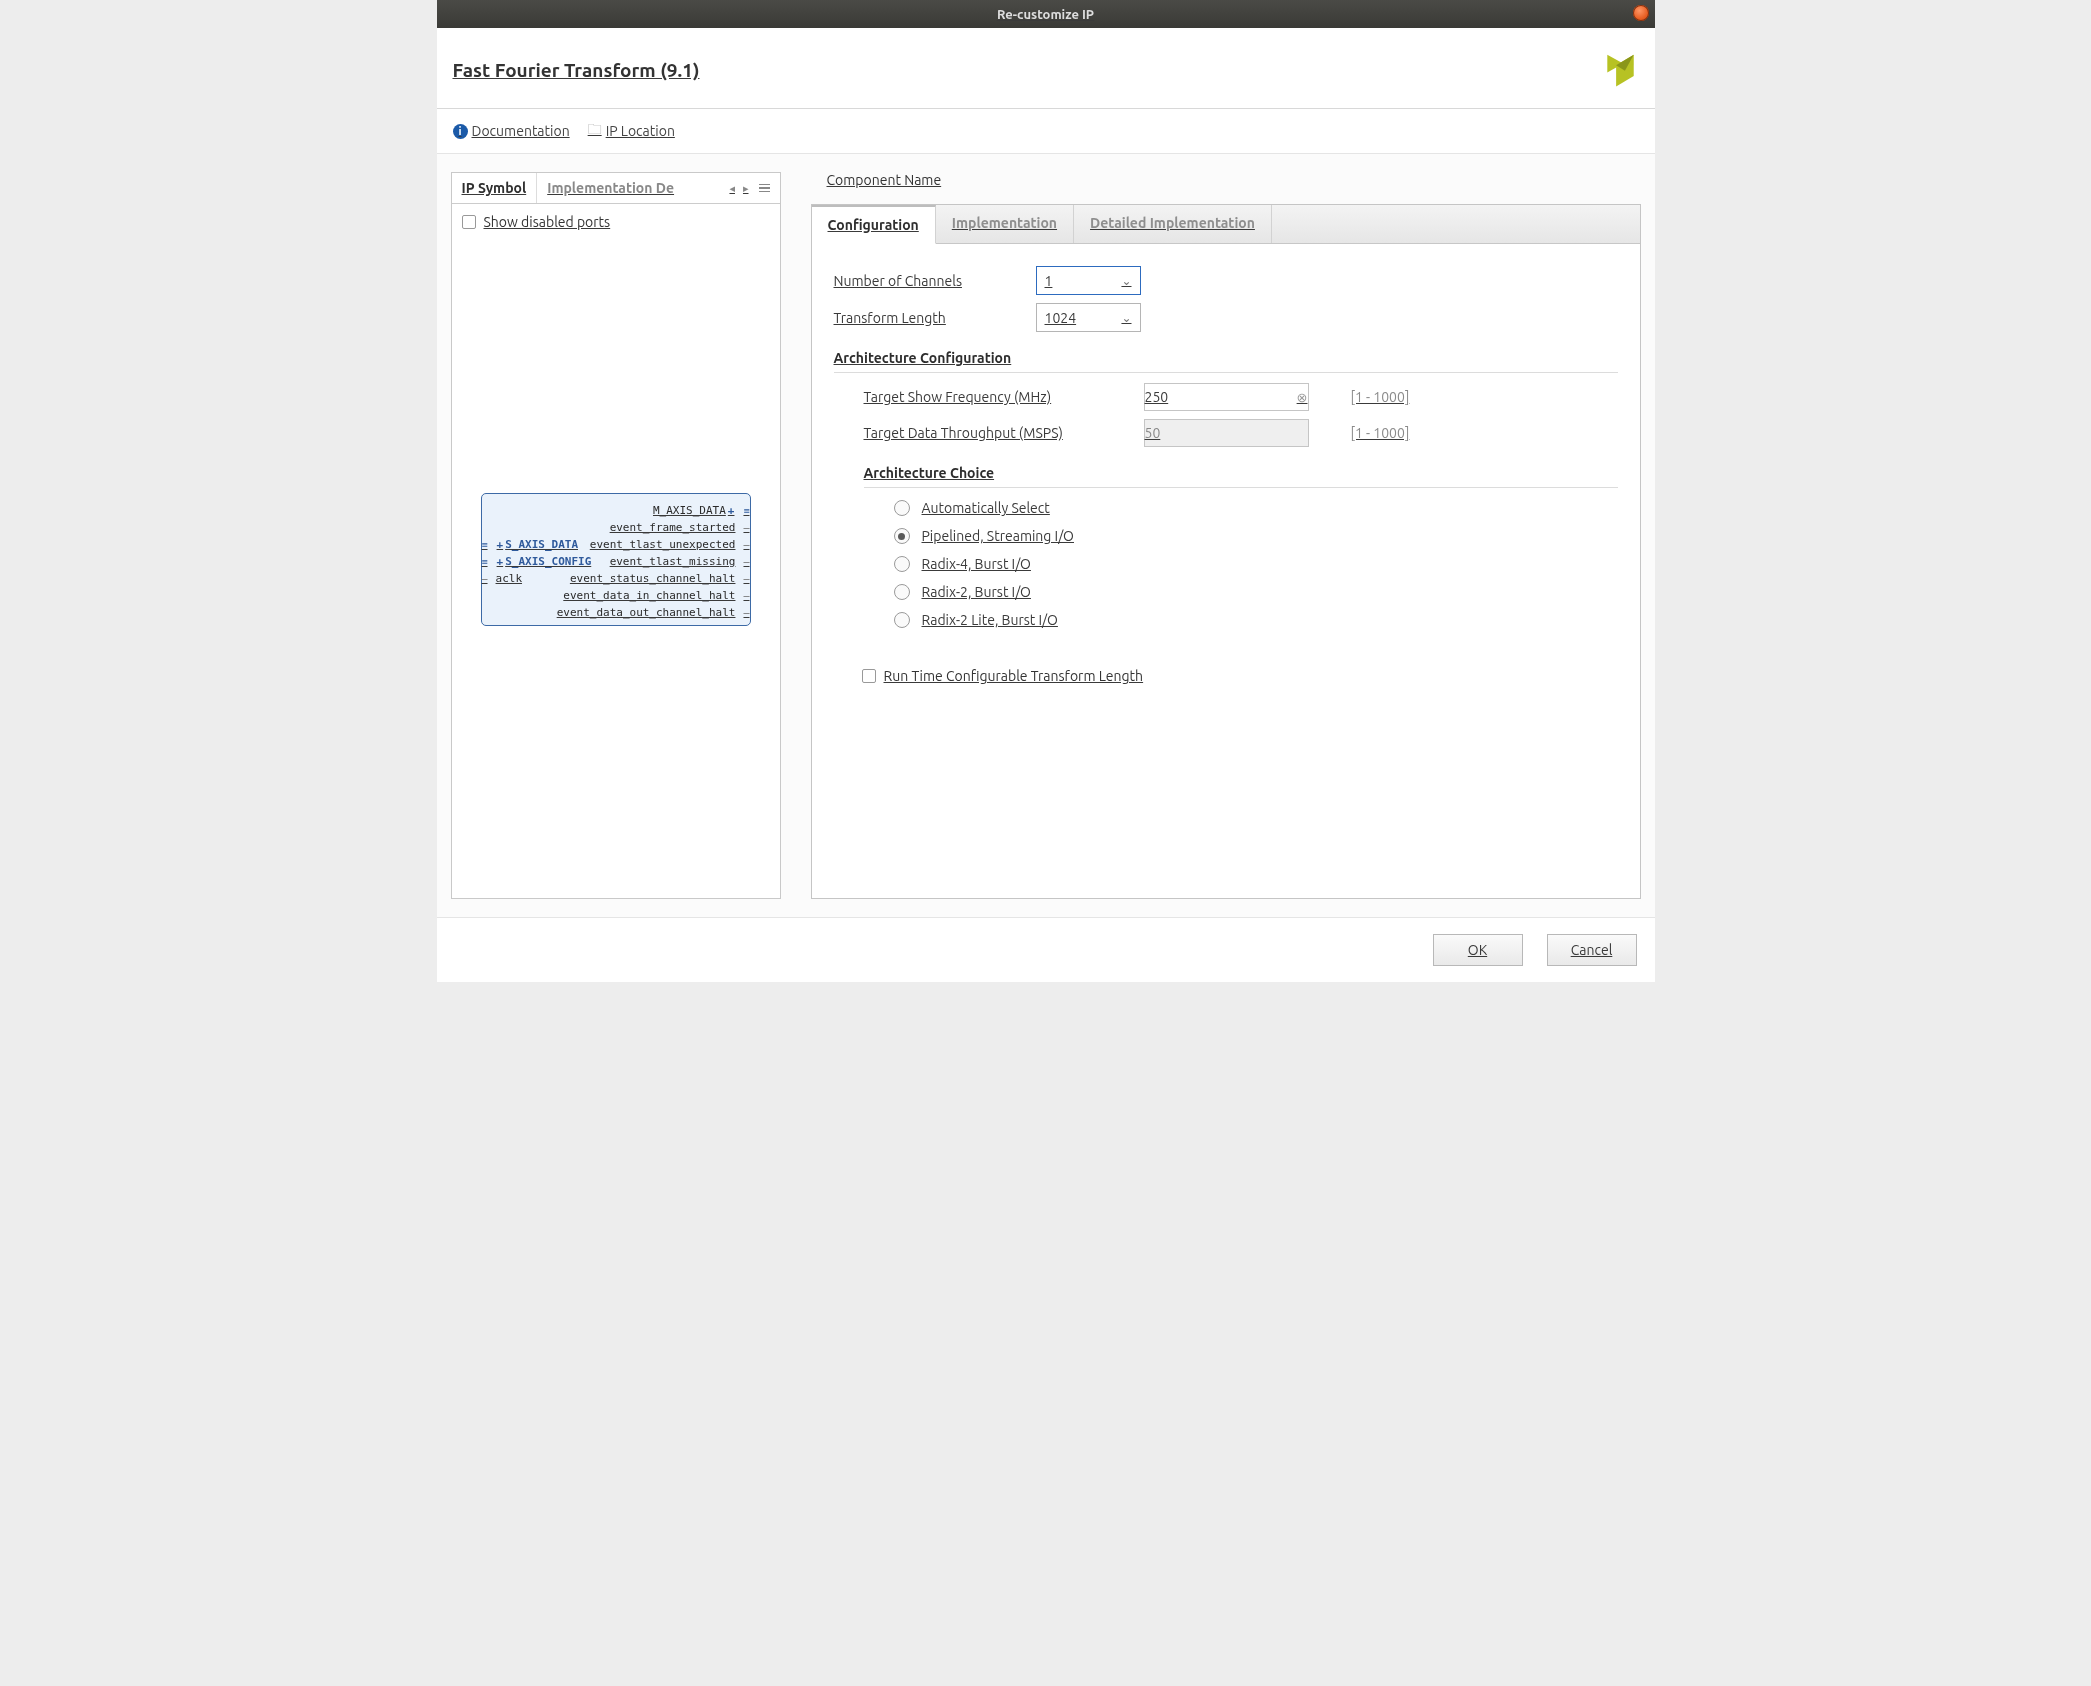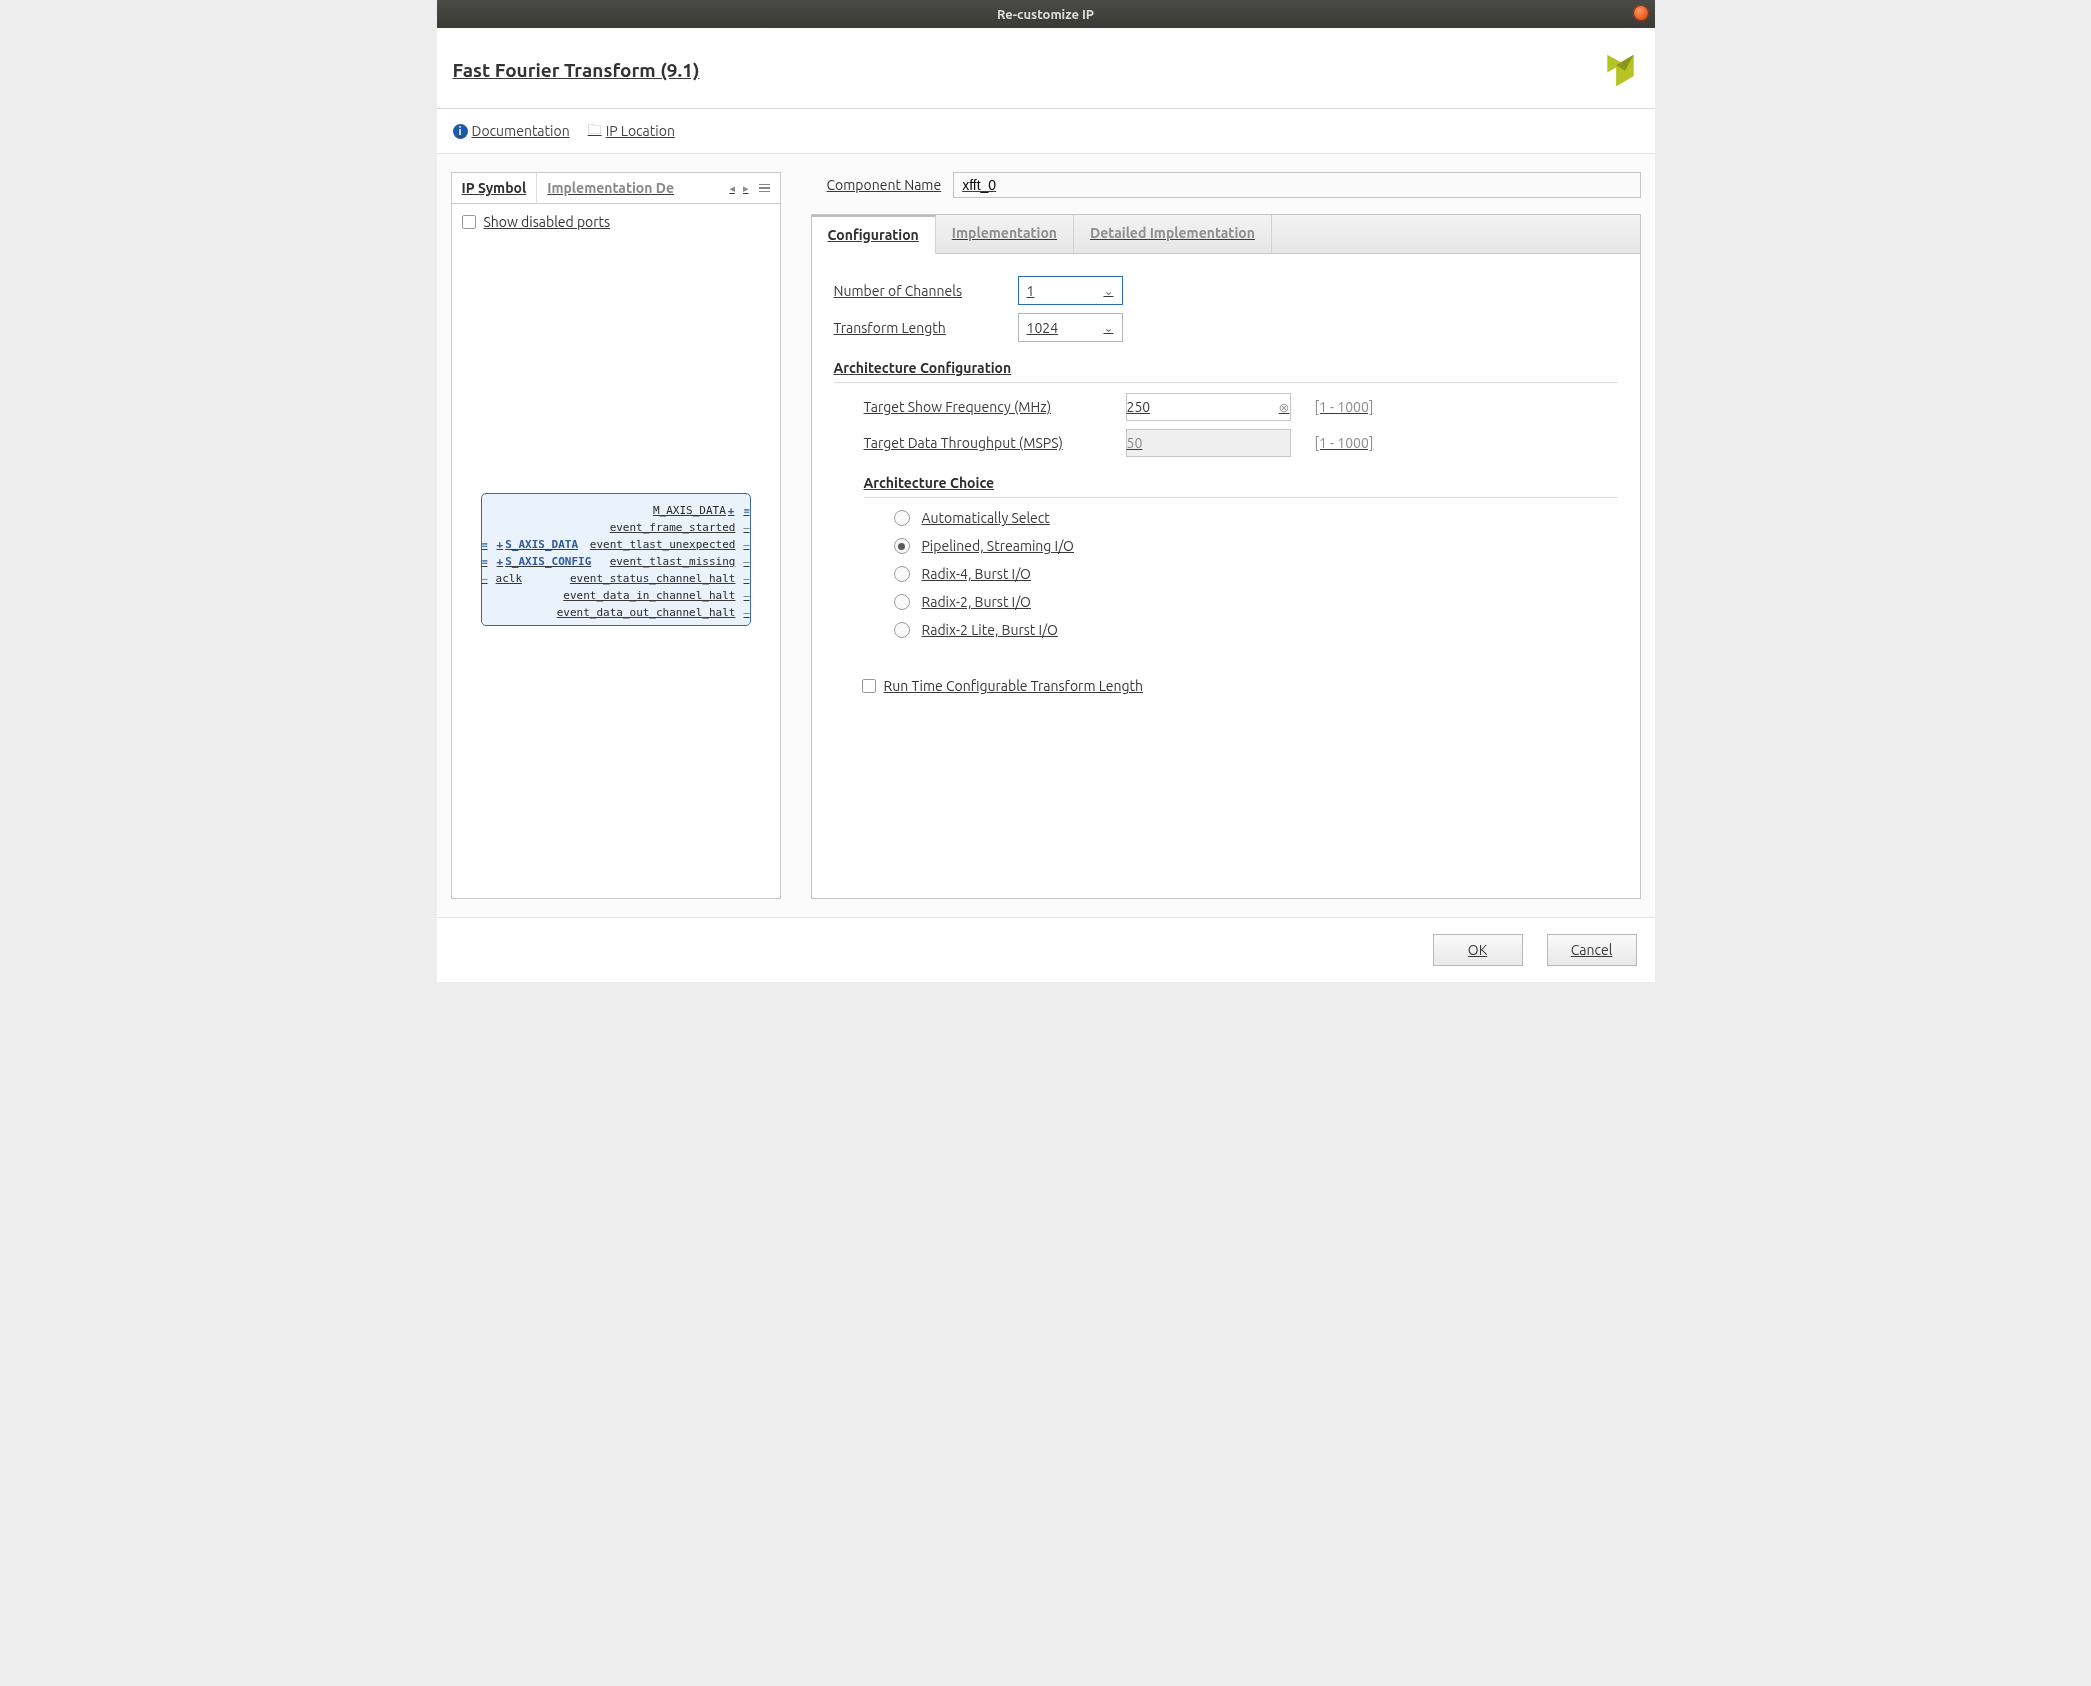--- a/index.html
+++ b/index.html
@@ -37,21 +37,21 @@
   .pin-r::after  { content:"—"; color:#666; font-size:10px; position:relative; right:-6px; }
   .right-panel { flex:1; display:flex; flex-direction:column; }
   .field-row { display:flex; align-items:center; gap:12px; margin-bottom:16px; }
   .field-row label { color:#333;margin-left:16px; }
   .text-input { flex:1; border:1px solid #c4c4c4; padding:4px 8px; font-size:14px; background:#fafafa; }
   .tabbox { border:1px solid #c5c5c5; background:#fff; flex:1; display:flex; flex-direction:column; }
   .tab-strip { display:flex; background:linear-gradient(#f3f3f3,#e6e6e6); border-bottom:1px solid #c7c7c7; }
   .mtab { padding:10px 16px; font-weight:700; color:#8e8e8e; border-right:1px solid #d2d2d2; cursor:pointer; }
   .mtab.active { color:#2f2f2f; background:#fff; border-bottom:1px solid #fff; margin-bottom:-1px; border-top:2px solid #bdbdbd; }
   .tab-body { padding:14px 22px; flex:1; overflow:auto; }
-  .form-row { display:flex; align-items:center; gap:14px; margin:8px 0; }
+  .form-row { display:flex; align-items:center; gap:32px; margin:8px 0; }
   .form-row .lab { width:170px; }
   .form-row.wide .lab { width:248px; }
   .dropdown { width:105px; height:29px; border:1px solid #b5b5b5; display:flex; align-items:center; justify-content:space-between; padding:0 8px; background:#fff; cursor:pointer; }
   .dropdown.selected { border:1px solid #2d6bbf; }
   .dropdown .chev { color:#777; font-size:12px; }
   .section-head { font-weight:700; margin:18px 0 6px; color:#2d2d2d; }
   .section-head.sub { padding-left:30px; }
   .hr { height:1px; background:#dcdcdc; margin:4px 0 10px; }
   .numbox { width:165px; height:28px; border:1px solid #c5c5c5; display:flex; align-items:center; padding:0 0; justify-content:space-between; }
   .numbox.dis { background:#efefef; color:#888; }
@@ -174,21 +174,20 @@
                 </span>
               </div>
           </div>
         </div>
       </div>
     </div>
 
     <div class="right-panel">
       <div class="field-row">
         <label>Component Name</label>
-        <input class="text-input" value="xfft_0" style="">
       </div>
 
       <div class="tabbox">
         <div class="tab-strip">
           <div class="mtab active">Configuration</div>
           <div class="mtab">Implementation</div>
           <div class="mtab">Detailed Implementation</div>
         </div>
         <div class="tab-body">
 

